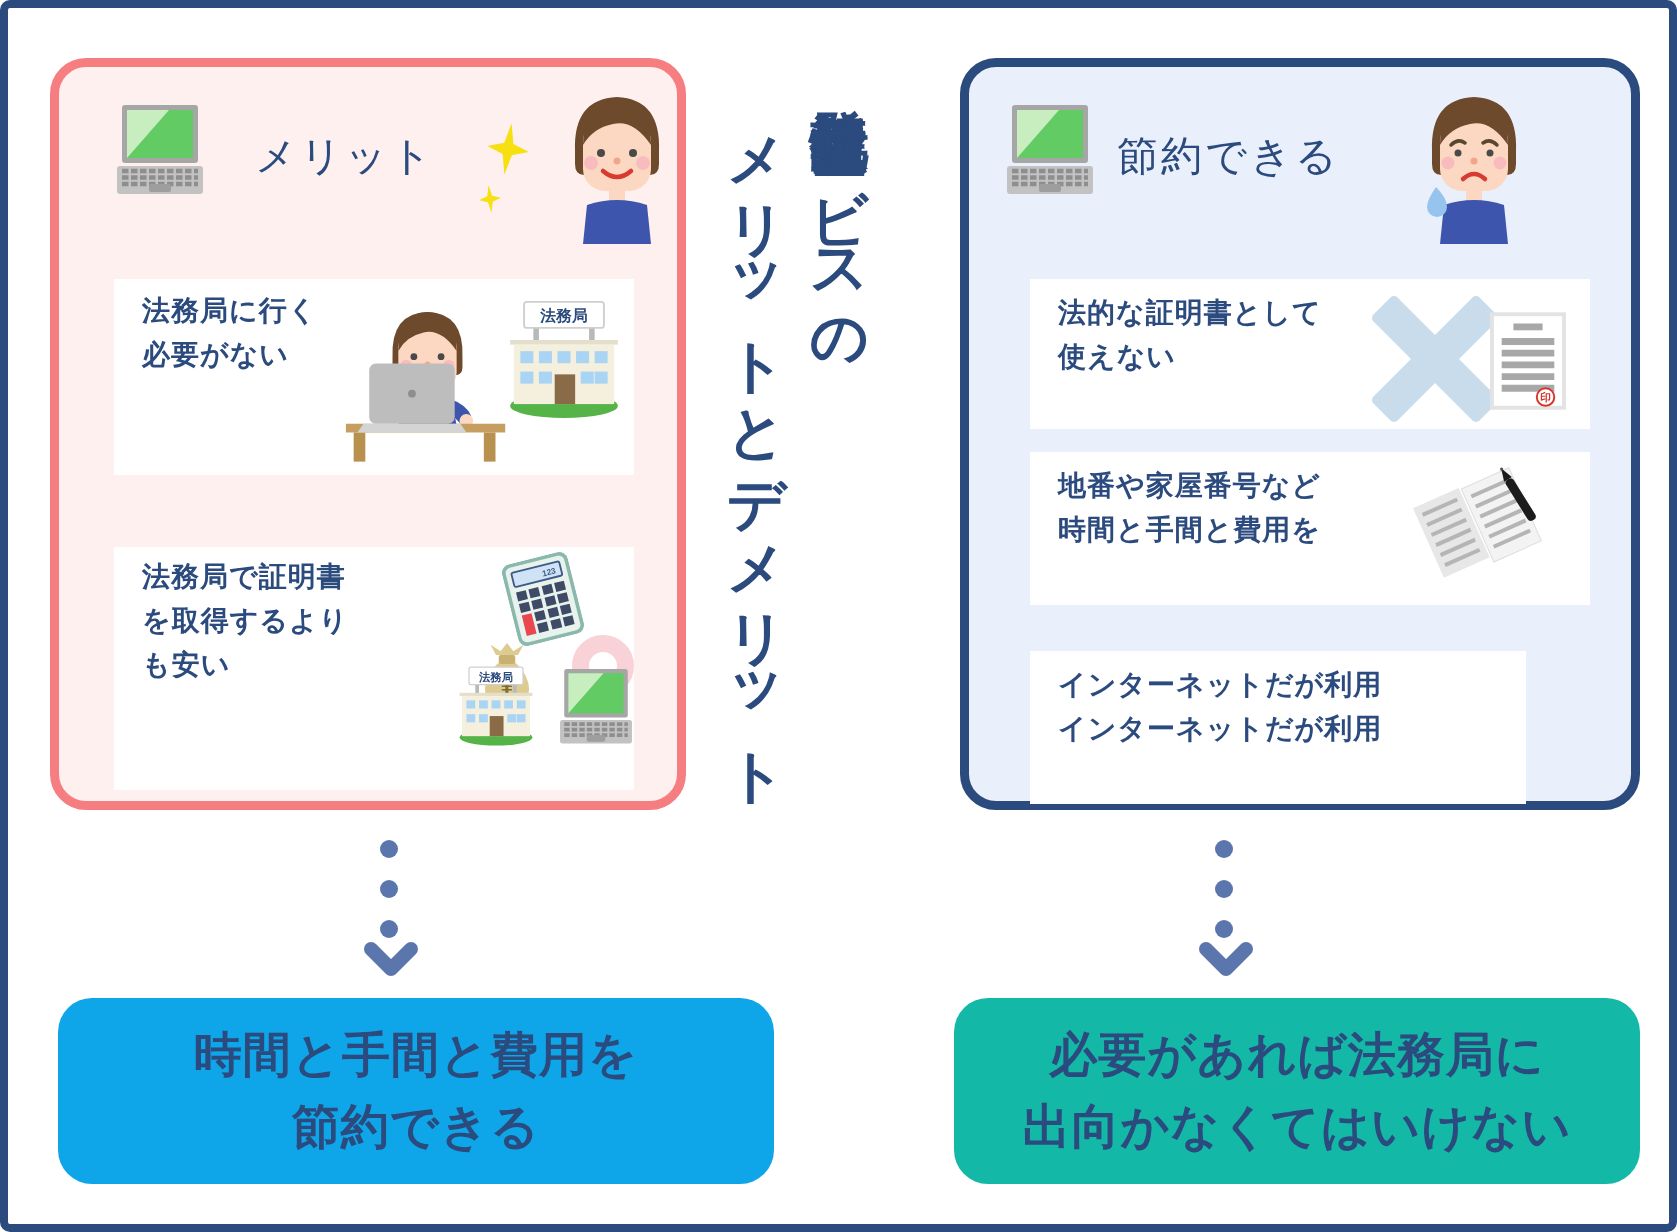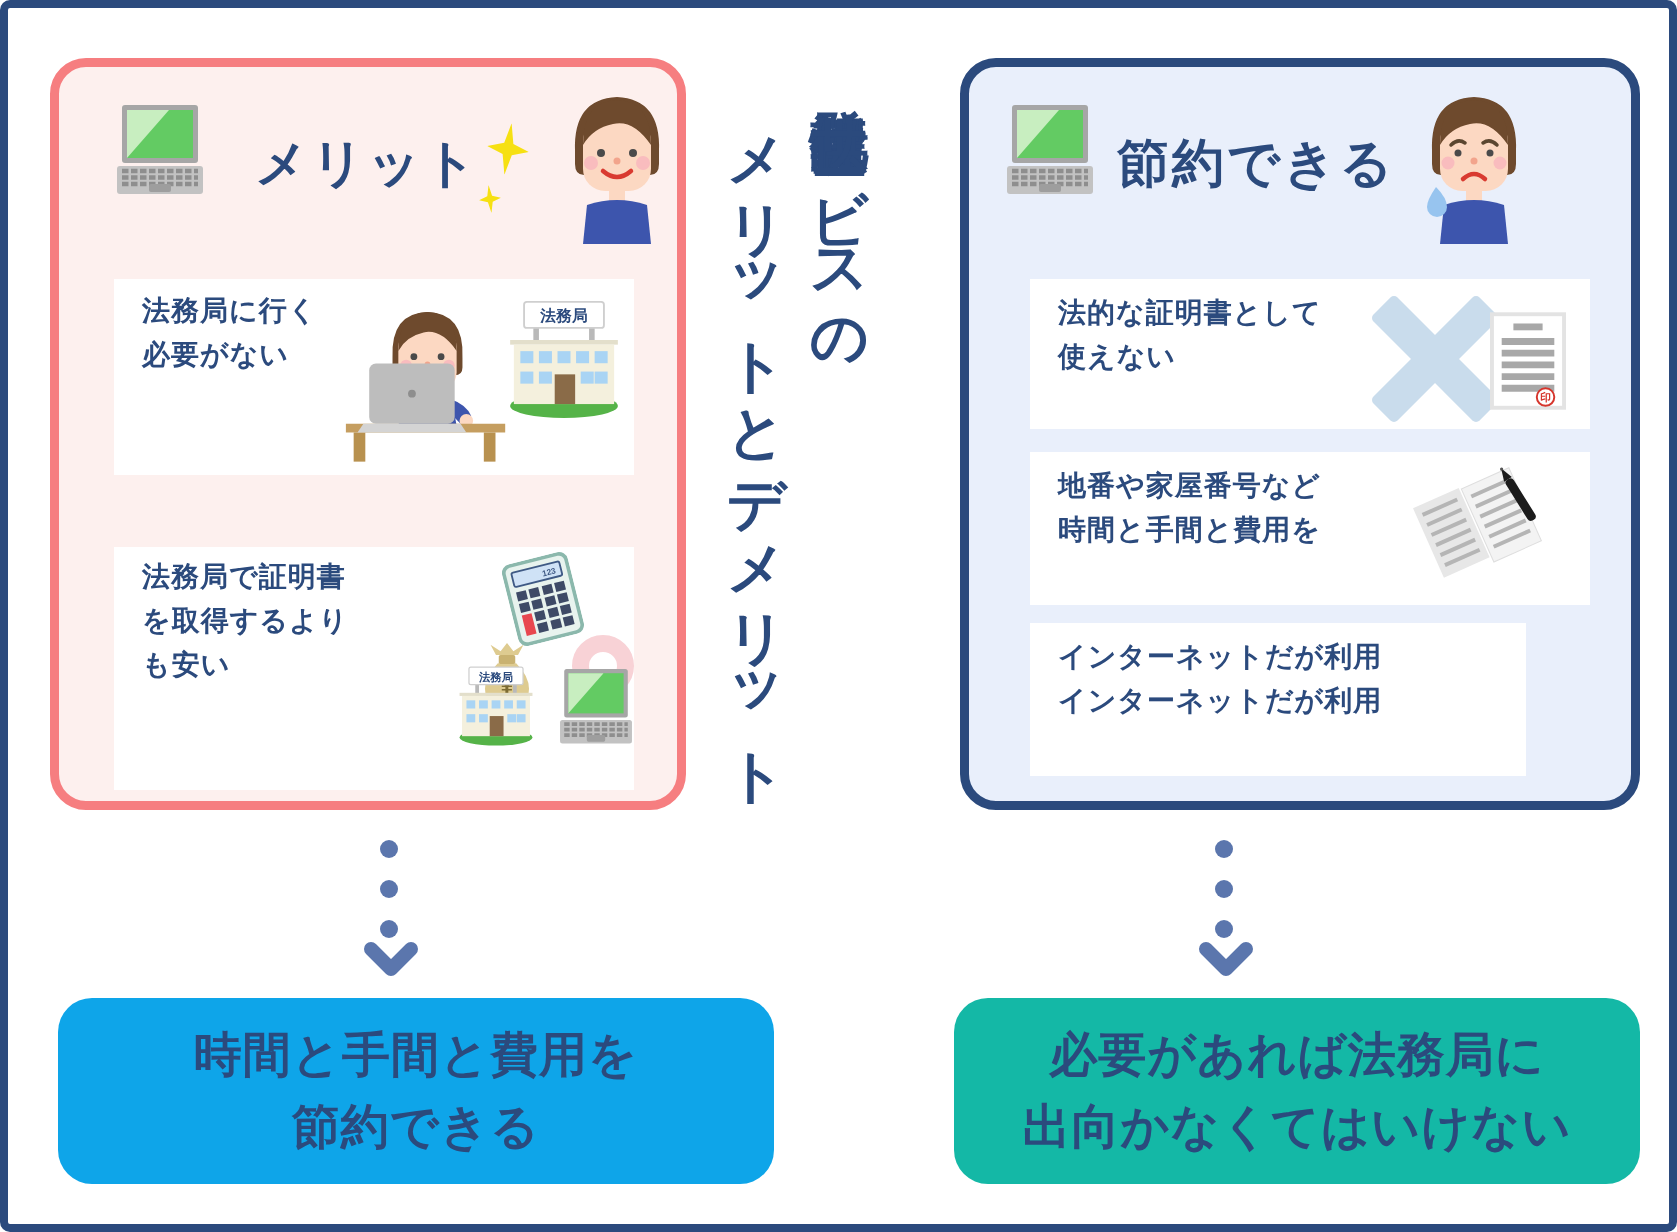--- a/index.html
+++ b/index.html
@@ -11,21 +11,21 @@
   
   .vcol{position:absolute;writing-mode:vertical-rl;text-orientation:mixed;
     font-size:58px;font-weight:900;color:#2b4a7d;letter-spacing:2px;white-space:nowrap}
   .vcol.c1{left:793px;top:55px}
   .vcol.c2{left:710px;top:88px}
 
   
   .panel{position:absolute;top:50px;height:752px;border-radius:36px}
   .panel.merit{left:42px;width:636px;background:#fdf0ee;border:9px solid #f67e80}
   .panel.demerit{left:952px;width:680px;background:#e9effb;border:9px solid #2b4a7d}
-  .heading{position:absolute;color:#2b4a7d;font-weight:700;font-size:52px;
+  .heading{position:absolute;color:#2b4a7d;font-weight:400;font-size:41px;
     letter-spacing:3px;white-space:nowrap}
   .panel.merit .heading{left:196px;top:62px}
   .panel.demerit .heading{left:148px;top:62px}
   .hdr-laptop{position:absolute;width:110px;height:92px}
   .panel.merit .hdr-laptop{left:46px;top:38px}
   .panel.demerit .hdr-laptop{left:26px;top:38px}
   .boy{position:absolute;width:100px;height:155px}
   .panel.merit .boy{left:508px;top:22px}
   .panel.demerit .boy{left:455px;top:22px}
 
@@ -33,21 +33,21 @@
     clip-path:polygon(50% 0%,61% 39%,100% 50%,61% 61%,50% 100%,39% 61%,0% 50%,39% 39%)}
   .sparkle.big{left:428px;top:56px;width:42px;height:52px;transform:rotate(8deg)}
   .sparkle.small{left:420px;top:118px;width:22px;height:28px;transform:rotate(-6deg)}
 
   
   .card{position:absolute;background:#fff;overflow:hidden}
   .card.m1{left:55px;top:212px;width:520px;height:196px}
   .card.m2{left:55px;top:480px;width:520px;height:243px}
   .card.d1{left:61px;top:212px;width:560px;height:150px}
   .card.d2{left:61px;top:385px;width:560px;height:153px}
-  .card.d3{left:61px;top:556px;width:496px;height:153px}
+  .card.d3{left:61px;top:584px;width:496px;height:153px}
   .card-text{position:absolute;left:28px;color:#2b4a7d;font-weight:800;font-size:28px;
     line-height:1.58;letter-spacing:1px;white-space:nowrap}
   .card-text span{display:block}
   .card.m1 .card-text{top:10px}
   .card.m2 .card-text{top:8px}
   .card.d1 .card-text,.card.d2 .card-text,.card.d3 .card-text{top:12px}
 
   
   .boy-laptop{position:absolute;left:228px;top:16px;width:170px;height:172px}
   .bld-big{position:absolute;left:385px;top:20px;width:130px;height:121px}

